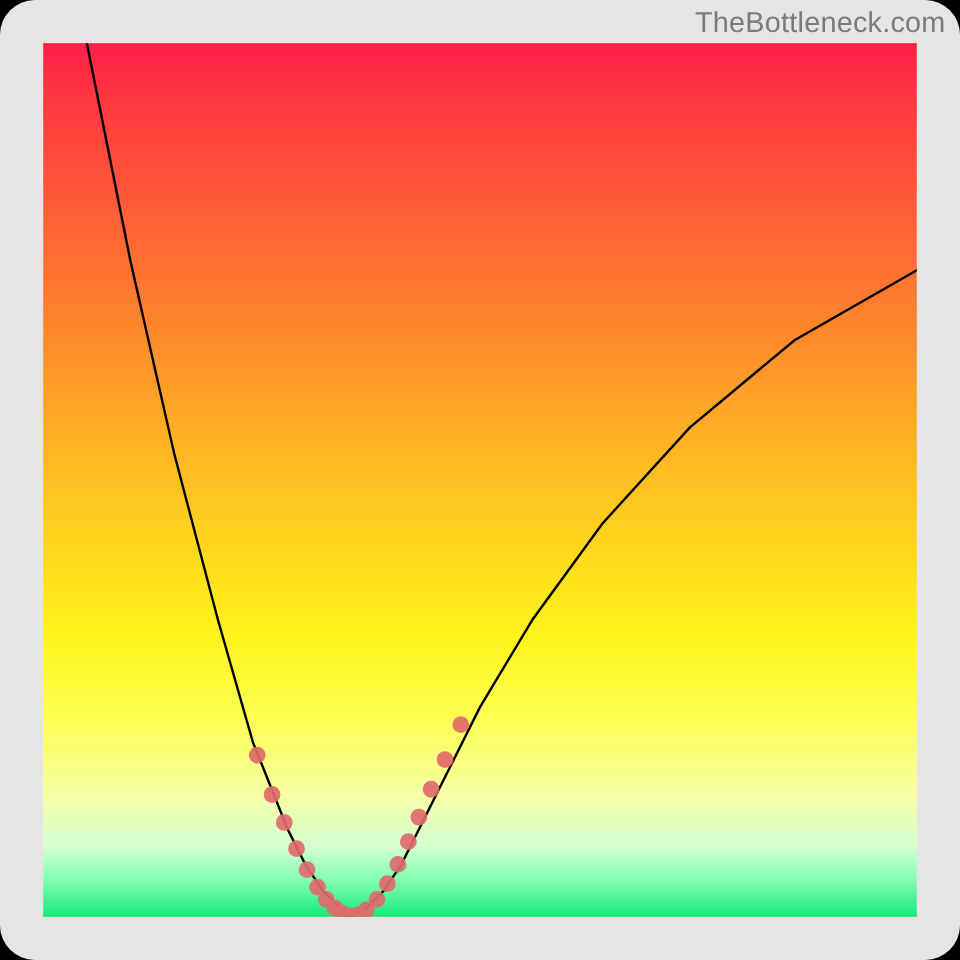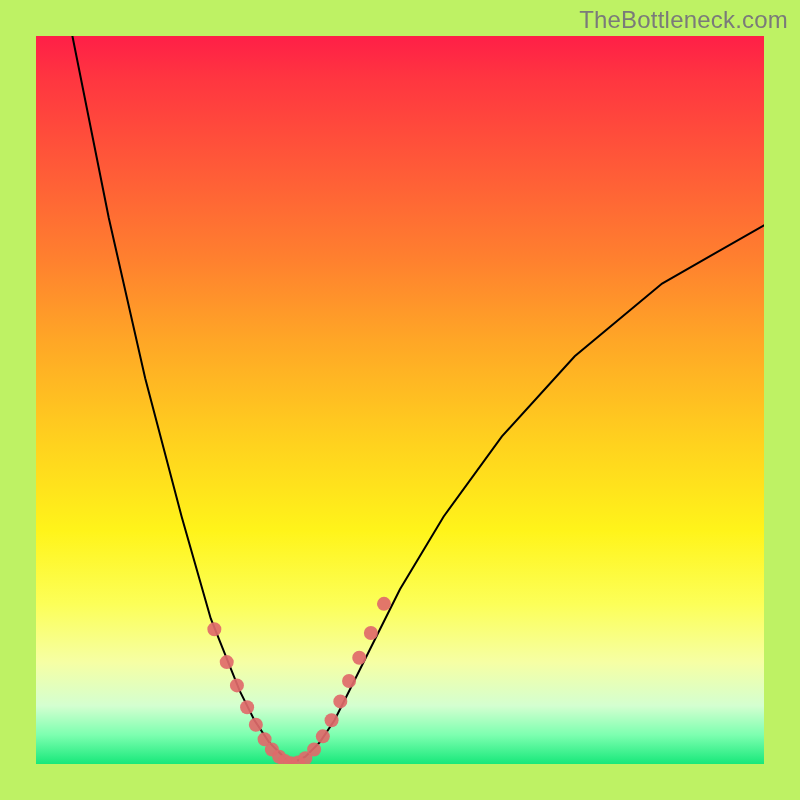--- a/index.html
+++ b/index.html
@@ -9,21 +9,22 @@
     height: 800px;
     overflow: hidden;
     background: #000;
   }
   .frame {
     position: absolute;
     top: 0;
     left: 0;
     width: 800px;
     height: 800px;
-    background: #bef264;
+    background: #e5e5e5;
+    border-radius: 29px;
   }
   .plot-area {
     position: absolute;
     top: 36px;
     left: 36px;
     width: 728px;
     height: 728px;
     background: linear-gradient(to bottom,
       #ff1f47 0%,
       #ff3640 6%,

